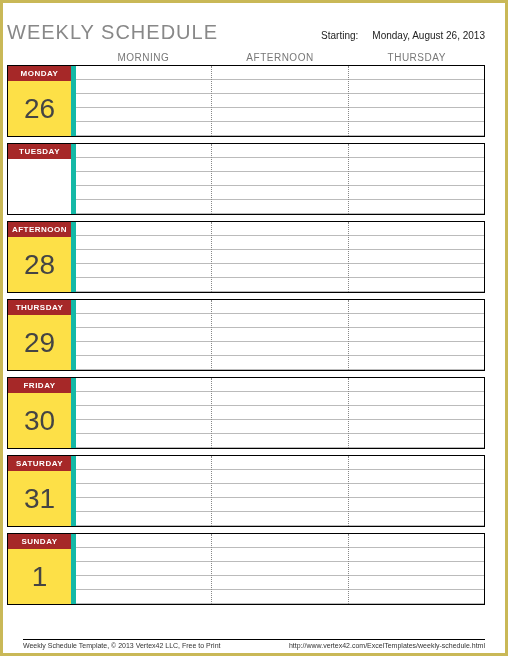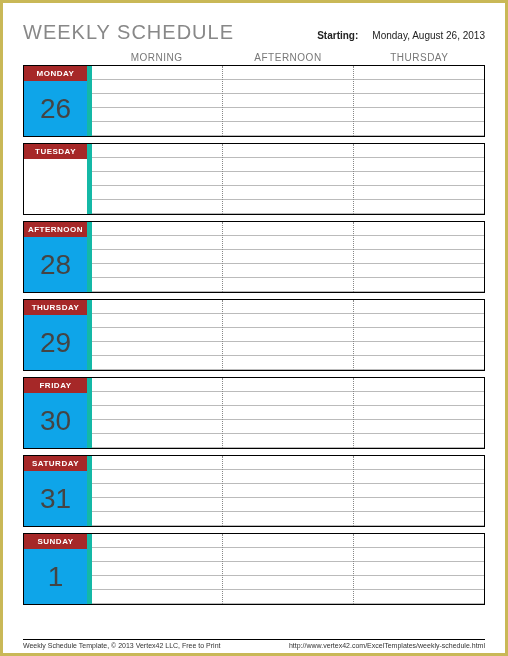--- a/index.html
+++ b/index.html
@@ -5,39 +5,39 @@
   * { box-sizing: border-box; margin: 0; padding: 0; }
   body {
     width: 508px;
     height: 656px;
     background: #fff;
     font-family: Arial, sans-serif;
     border: 3px solid #c9b857;
     position: relative;
   }
   .page {
-    padding: 18px 20px 8px 20px;
+    padding: 18px 20px 8px 4px;
   }
   .header {
     display: flex;
     justify-content: space-between;
     align-items: baseline;
     margin-bottom: 8px;
   }
   .title {
     font-size: 20px;
     letter-spacing: 1px;
     color: #888;
     font-weight: 400;
   }
   .starting {
     font-size: 10px;
     color: #222;
   }
-  .starting-label { font-weight: bold; margin-right: 14px; }
+  .starting-label { font-weight: normal; margin-right: 14px; }
   .col-headers {
     display: flex;
     font-size: 10px;
     color: #777;
     letter-spacing: 0.5px;
     margin-bottom: 2px;
   }
   .col-headers .spacer { width: 68px; }
   .col-headers .col { flex: 1; text-align: center; }
   .day-row {
@@ -56,21 +56,21 @@
     background: #a62828;
     color: #fff;
     font-size: 8px;
     font-weight: bold;
     text-align: center;
     padding: 3px 0;
     letter-spacing: 0.5px;
   }
   .day-num {
     flex: 1;
-    background: #0ea5e9;
+    background: #fde047;
     display: flex;
     align-items: center;
     justify-content: center;
     font-size: 28px;
     color: #444;
     font-weight: 400;
   }
   .slots {
     flex: 1;
     display: flex;

